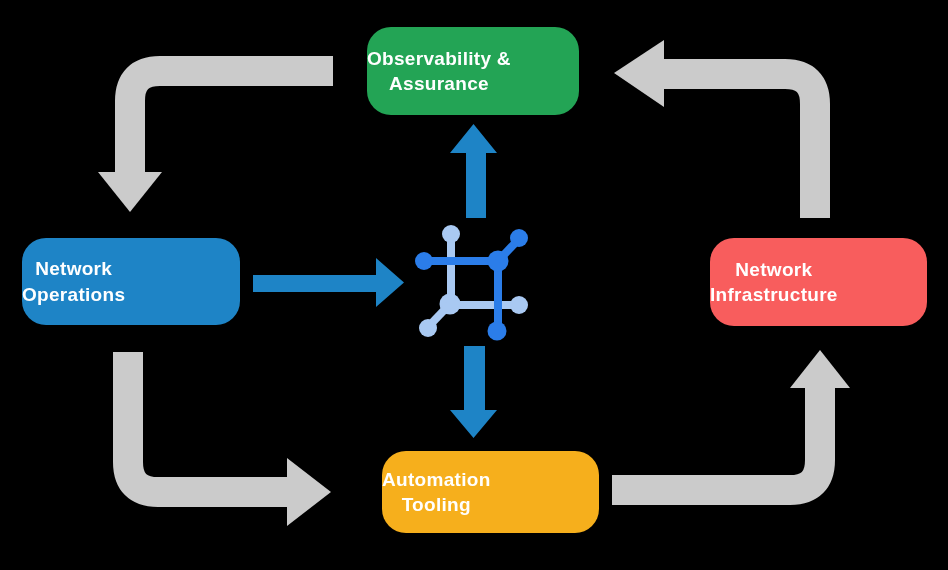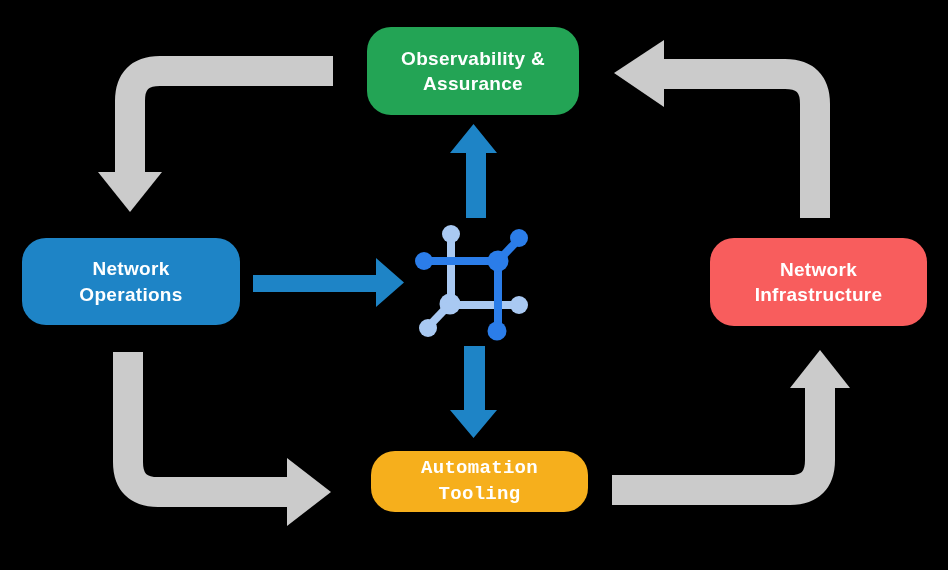--- a/index.html
+++ b/index.html
@@ -14,31 +14,31 @@
   .layer{position:absolute;left:0;top:0;width:948px;height:570px;}
   .gray-arrow path{stroke:var(--gray);stroke-width:30;fill:none;}
   .gray-arrow polygon{fill:var(--gray);}
   .blue-arrow path{fill:var(--blue);}
   .icon-light line{stroke:var(--icon_light);stroke-width:8;}
   .icon-light circle{fill:var(--icon_light);}
   .icon-dark line{stroke:var(--icon_dark);stroke-width:8;}
   .icon-dark circle{fill:var(--icon_dark);}
   .node{
     position:absolute;
-    display:flex;align-items:center;justify-content:center;
+    display:flex;align-items:center;justify-content:flex-start;
     border-radius:24px;
     color:var(--text,#fff);
     font-size:19px;font-weight:600;letter-spacing:.3px;
     line-height:1.32;text-align:center;
     white-space:pre-line;
   }
   .node-observability{left:367px;top:27px;width:212px;height:88px;background:var(--green);}
   .node-operations{left:22px;top:238px;width:218px;height:87px;background:var(--blue);}
   .node-infrastructure{left:710px;top:238px;width:217px;height:88px;background:var(--red);}
-  .node-automation{left:371px;top:451px;width:217px;height:61px;background:var(--yellow);font-family:Liberation Mono, monospace;}
+  .node-automation{left:382px;top:451px;width:217px;height:82px;background:var(--yellow);}
 </style>
 </head>
 <body>
 
 <div class="canvas">
 
   <svg class="layer" viewBox="0 0 948 570">
 
     <g class="gray-arrow">
       <path d="M333 71 L160 71 Q130 71 130 101 L130 174"></path>

